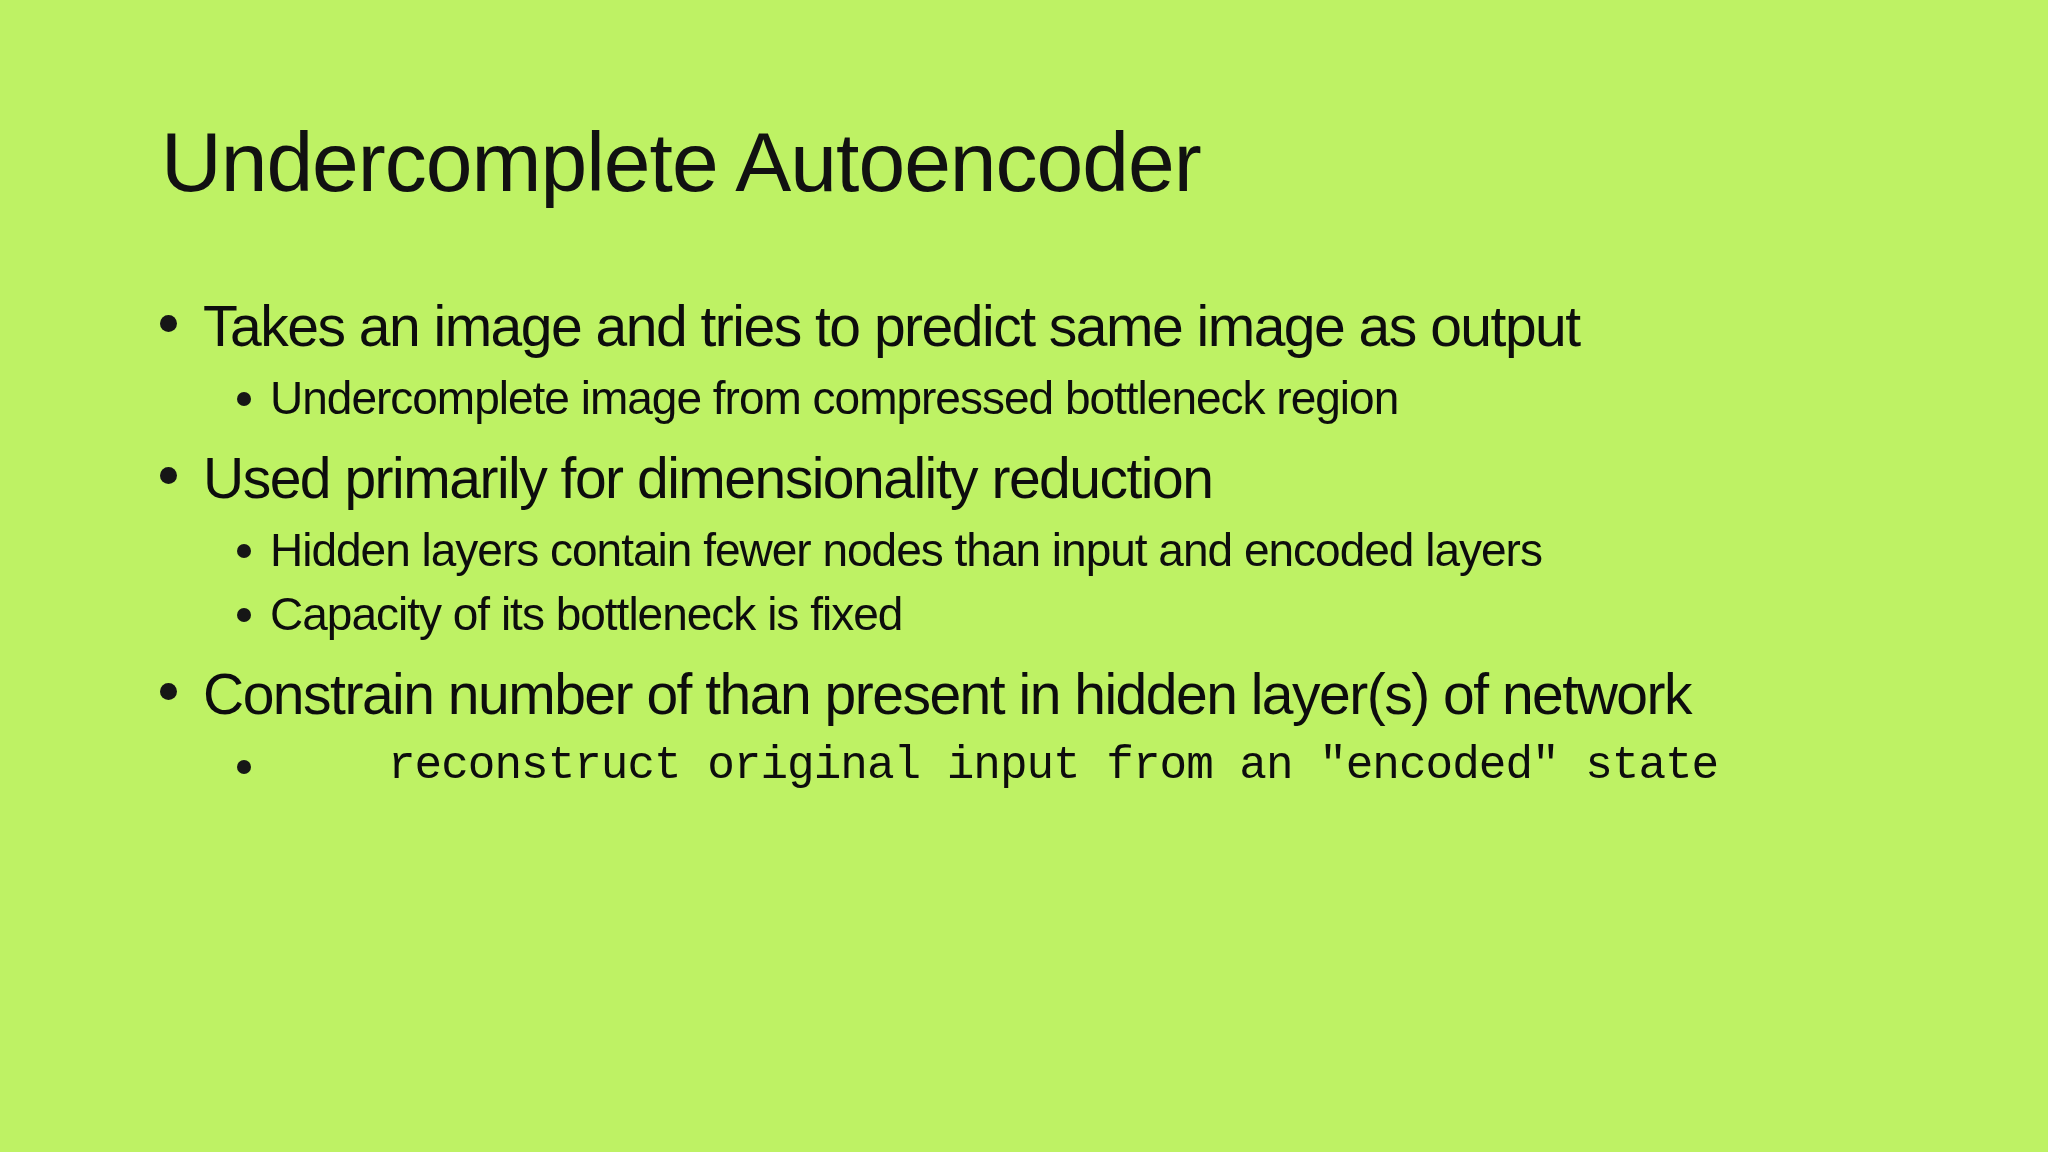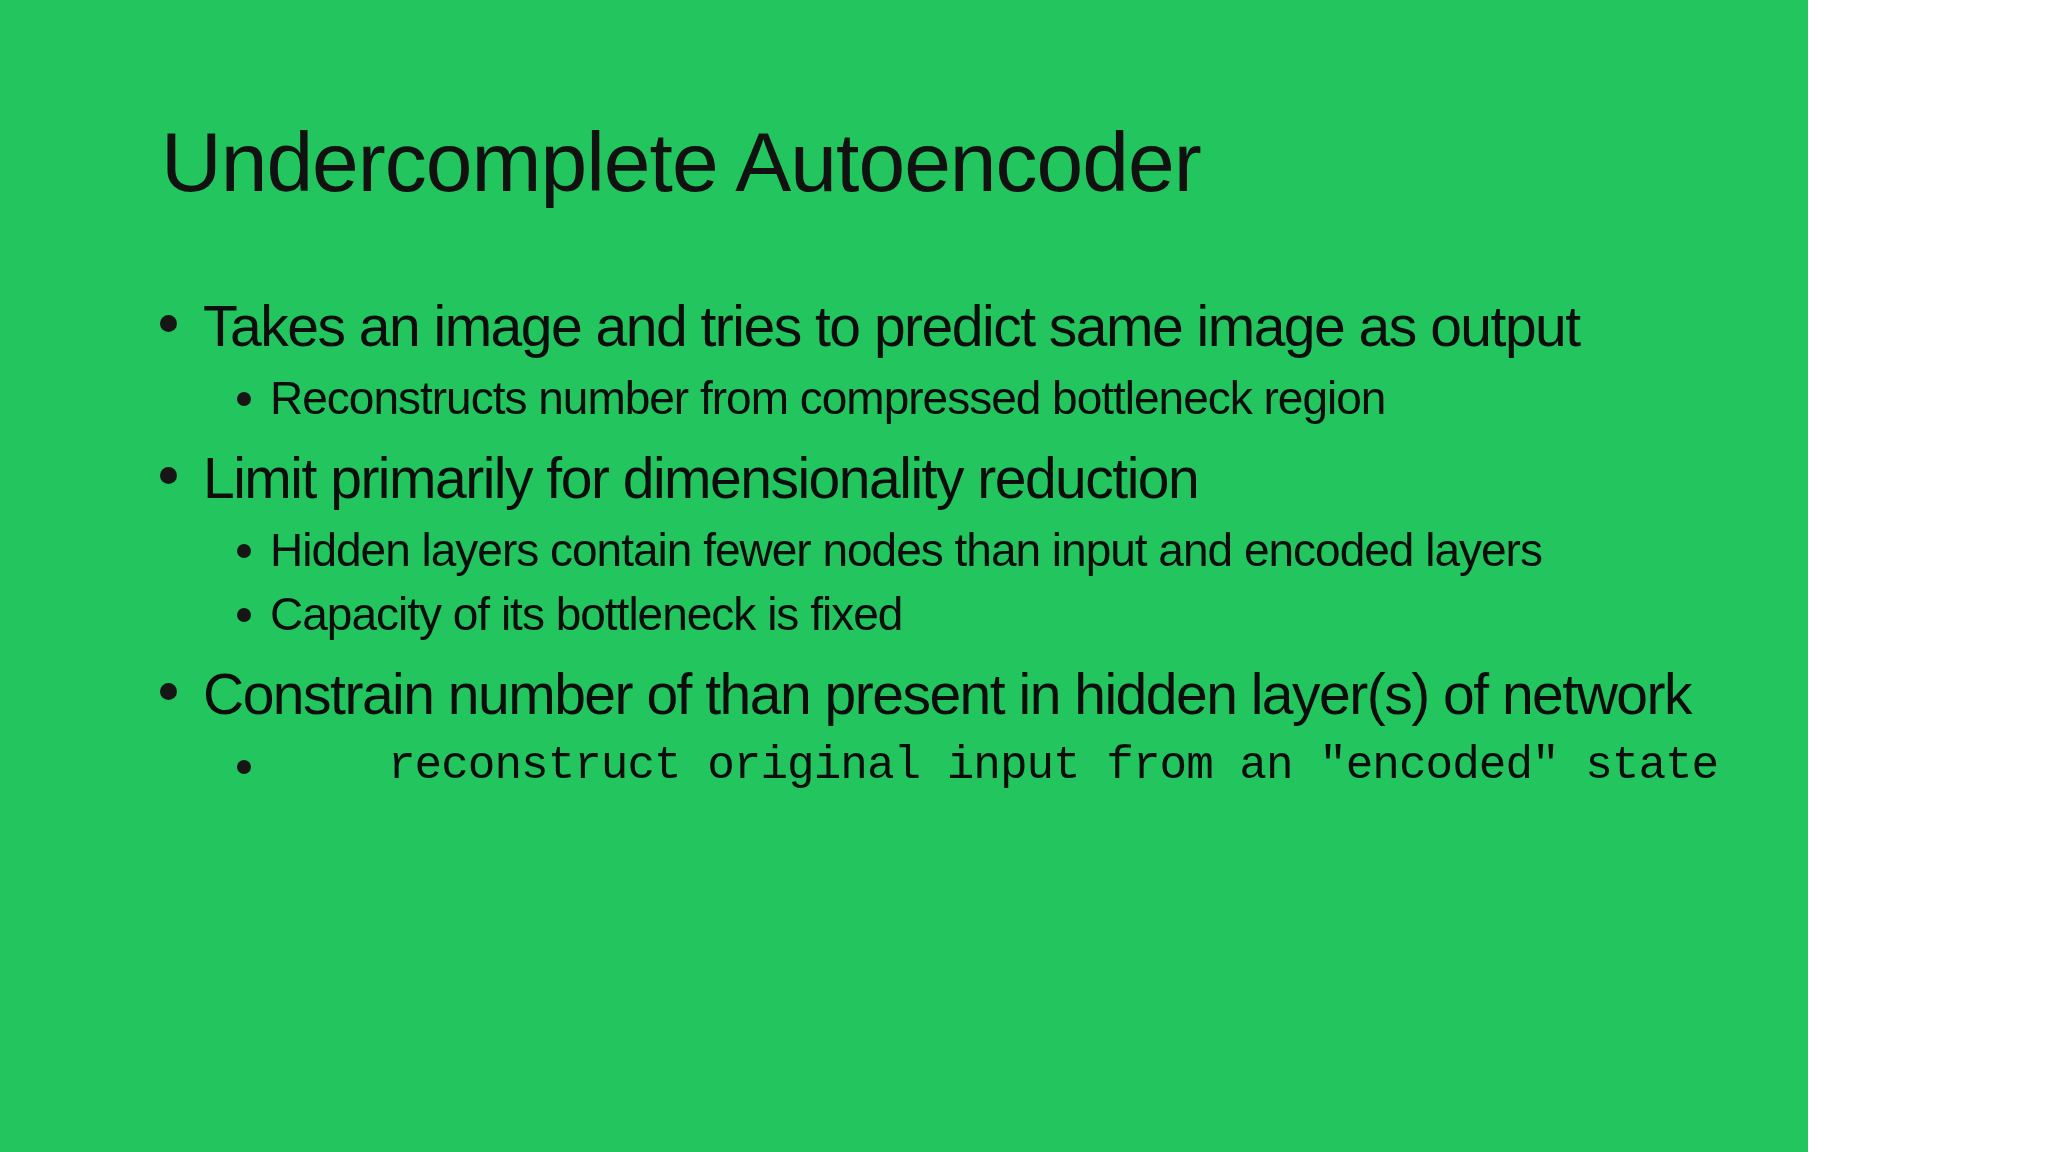--- a/index.html
+++ b/index.html
@@ -2,23 +2,23 @@
 <html><head>
 <meta charset="utf-8">
 <style>
   html, body {
     margin: 0;
     padding: 0;
     background: #ffffff;
   }
   .slide {
     position: relative;
-    width: 1808px;
+    width: 2048px;
     height: 1152px;
-    background: #22c55e;
+    background: #bef264;
     overflow: hidden;
     font-family: "Liberation Sans", "DejaVu Sans", sans-serif;
     color: #0d0d0d;
   }
   .slide-title {
     position: absolute;
     left: 161px;
     top: 112px;
     margin: 0;
     font-size: 84px;
@@ -75,25 +75,25 @@
 <div class="slide">
   <h1 class="slide-title">Undercomplete Autoencoder</h1>
 
   <div class="bullet-list">
       <div class="row l1">
         <span class="dot"></span>
         <span class="txt">Takes an image and tries to predict same image as output</span>
       </div>
       <div class="row l2">
         <span class="dot"></span>
-        <span class="txt">Reconstructs number from compressed bottleneck region</span>
+        <span class="txt">Undercomplete image from compressed bottleneck region</span>
       </div>
       <div class="row l1">
         <span class="dot"></span>
-        <span class="txt">Limit primarily for dimensionality reduction</span>
+        <span class="txt">Used primarily for dimensionality reduction</span>
       </div>
       <div class="row l2">
         <span class="dot"></span>
         <span class="txt">Hidden layers contain fewer nodes than input and encoded layers</span>
       </div>
       <div class="row l2">
         <span class="dot"></span>
         <span class="txt">Capacity of its bottleneck is fixed</span>
       </div>
       <div class="row l1">

